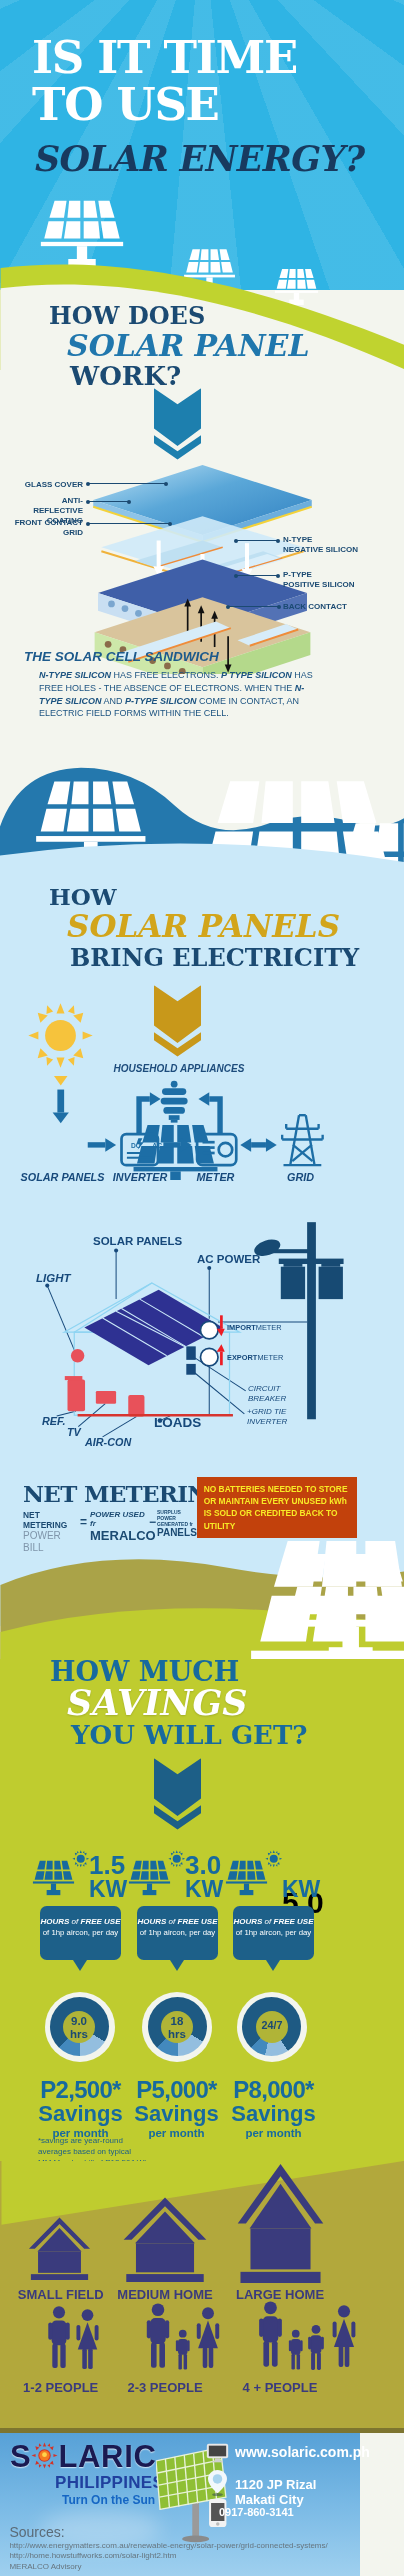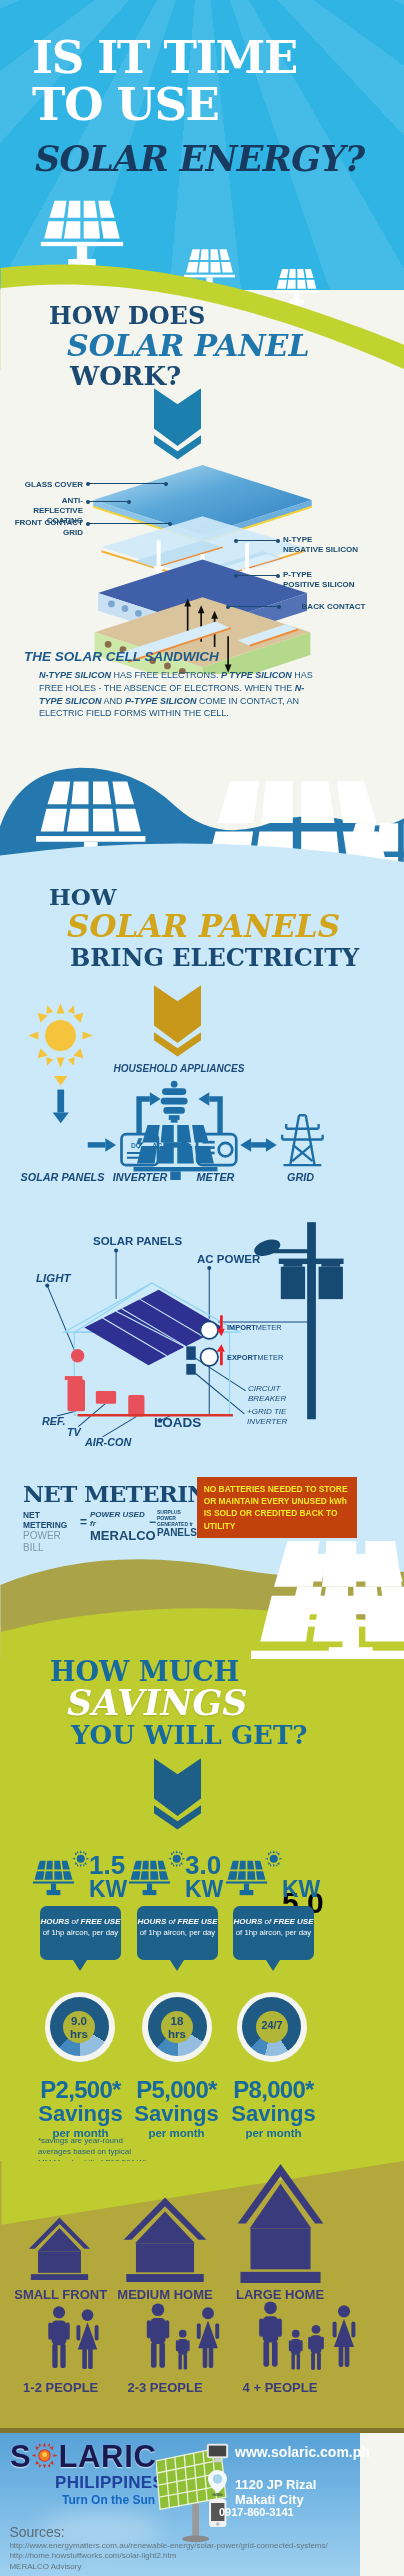--- a/index.html
+++ b/index.html
@@ -218,21 +218,21 @@
   <div class="abs lead" style="left:89px;top:501px;width:39px;"></div>
   <div class="abs lab lab-r" style="left:12px;top:518px;width:71px;">
     <span>FRONT CONTACT</span><br><span>GRID</span></div>
   <div class="abs lead" style="left:89px;top:523px;width:80px;"></div>
   <div class="abs lab" style="left:283px;top:535px;width:101px;">
     <span>N-TYPE</span><br><span>NEGATIVE SILICON</span></div>
   <div class="abs lead" style="left:237px;top:540px;width:40px;"></div>
   <div class="abs lab" style="left:283px;top:570px;width:101px;">
     <span>P-TYPE</span><br><span>POSITIVE SILICON</span></div>
   <div class="abs lead" style="left:237px;top:575px;width:40px;"></div>
-  <div class="abs lab" style="left:283px;top:602px;width:101px;text-align:center;">BACK CONTACT</div>
+  <div class="abs lab" style="left:283px;top:602px;width:101px;">BACK CONTACT</div>
   <div class="abs lead" style="left:229px;top:606px;width:49px;"></div>
 
   <div class="abs" style="left:24px;top:649px;font-size:13.5px;font-weight:bold;font-style:italic;color:#1d5a8c;">THE SOLAR CELL SANDWICH</div>
   <div class="abs rich" style="left:39px;top:669px;width:275px;font-size:9px;line-height:1.42;color:#1c5380;"><b>N-TYPE SILICON</b><span> HAS FREE ELECTRONS. </span><b>P TYPE SILICON</b><span> HAS FREE HOLES - THE ABSENCE OF ELECTRONS. WHEN THE </span><b>N-TYPE SILICON</b><span> AND </span><b>P-TYPE SILICON</b><span> COME IN CONTACT, AN ELECTRIC FIELD FORMS WITHIN THE CELL.</span></div>
 
   <svg class="abs" style="left:0;top:742px;" width="405" height="135" viewBox="0 0 600 200">
     <path d="M0,200 L0,125 Q30,40 120,38 Q200,38 260,95 Q320,150 400,120 Q460,100 520,118 Q570,132 600,112 L600,200 Z" fill="#2478ad"></path>
     <g color="#fff">
         <use href="#sym-panel" fill="currentColor" x="0" y="0" width="130" height="109" transform="translate(50,55) scale(1.3,1.3)" viewBox="0 0 100 84"></use>
       </g>
@@ -542,21 +542,21 @@
   </div>
   <svg class="abs" style="left:27px;top:2211px;color:#3a3b7d" width="65" height="73" viewBox="0 0 100 100">
       <use href="#sym-house" fill="currentColor"></use>
     </svg>
   <svg class="abs" style="left:121px;top:2193px;color:#3a3b7d" width="88" height="90" viewBox="0 0 100 100">
       <use href="#sym-house" fill="currentColor"></use>
     </svg>
   <svg class="abs" style="left:235px;top:2159px;color:#3a3b7d" width="91" height="124" viewBox="0 0 100 100" preserveAspectRatio="none">
       <use href="#sym-house" fill="currentColor"></use>
     </svg>
-  <div class="abs home-lab" style="left:6.7px;top:2287px;width:108px;">SMALL FRONT</div>
+  <div class="abs home-lab" style="left:6.7px;top:2287px;width:108px;">SMALL FIELD</div>
   <div class="abs home-lab" style="left:111px;top:2287px;width:108px;">MEDIUM HOME</div>
   <div class="abs home-lab" style="left:226px;top:2287px;width:108px;">LARGE HOME</div>
 
   <svg class="abs" style="left:45px;top:2305px;color:#3a3b7d" width="28" height="67" viewBox="0 0 40 100">
       <use href="#sym-man" fill="currentColor"></use>
     </svg>
   <svg class="abs" style="left:74px;top:2308px;color:#3a3b7d" width="27" height="65" viewBox="0 0 40 100">
       <use href="#sym-woman" fill="currentColor"></use>
     </svg>
   <svg class="abs" style="left:143px;top:2302px;color:#3a3b7d" width="30" height="70" viewBox="0 0 40 100">

